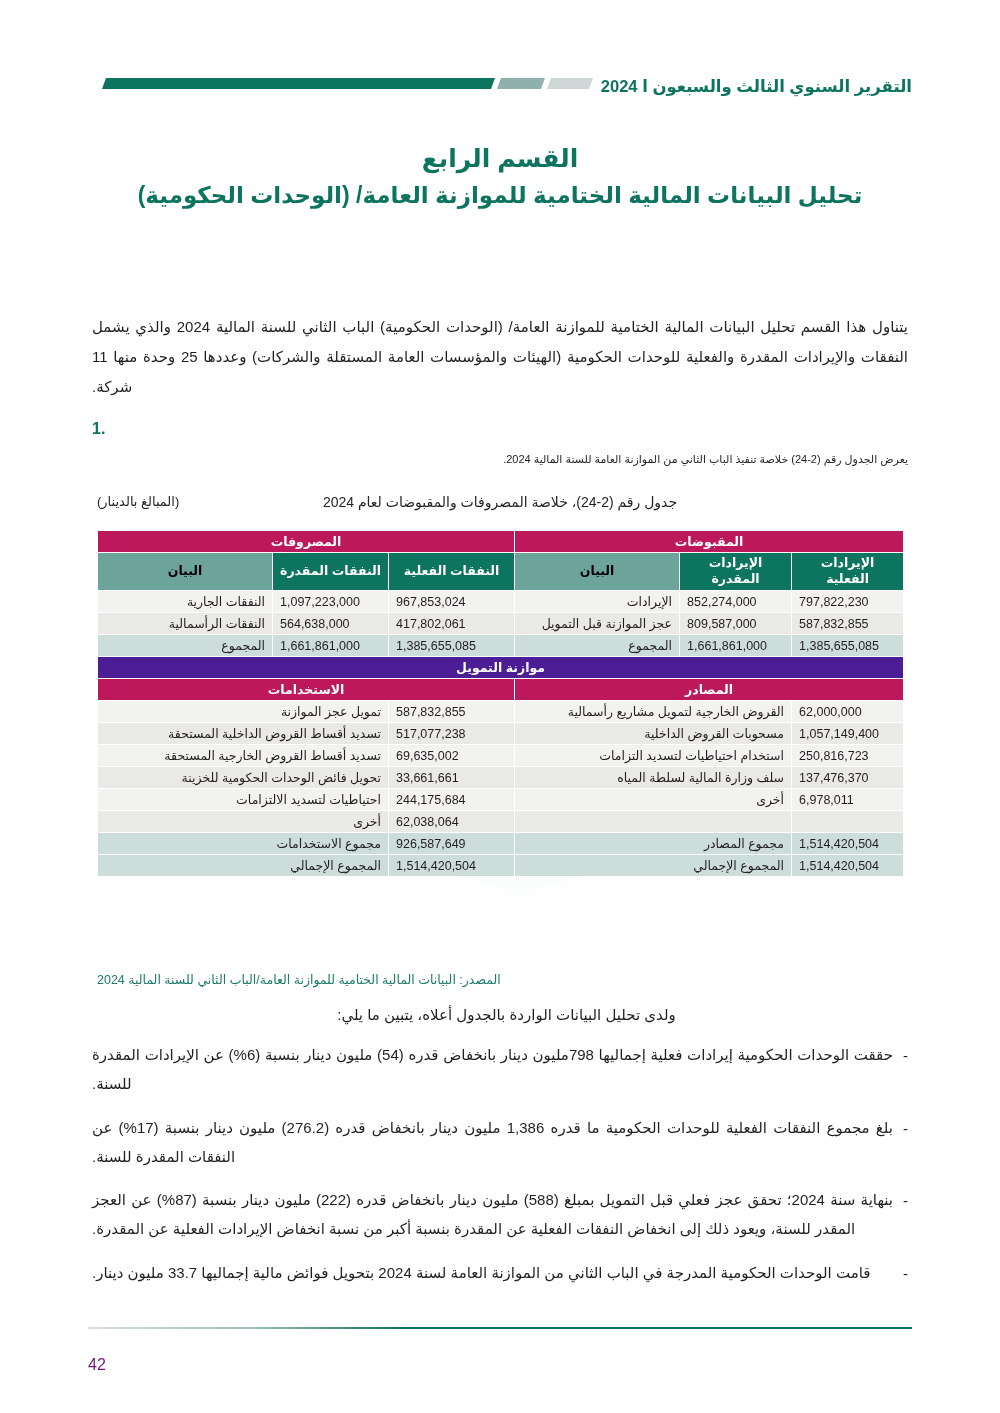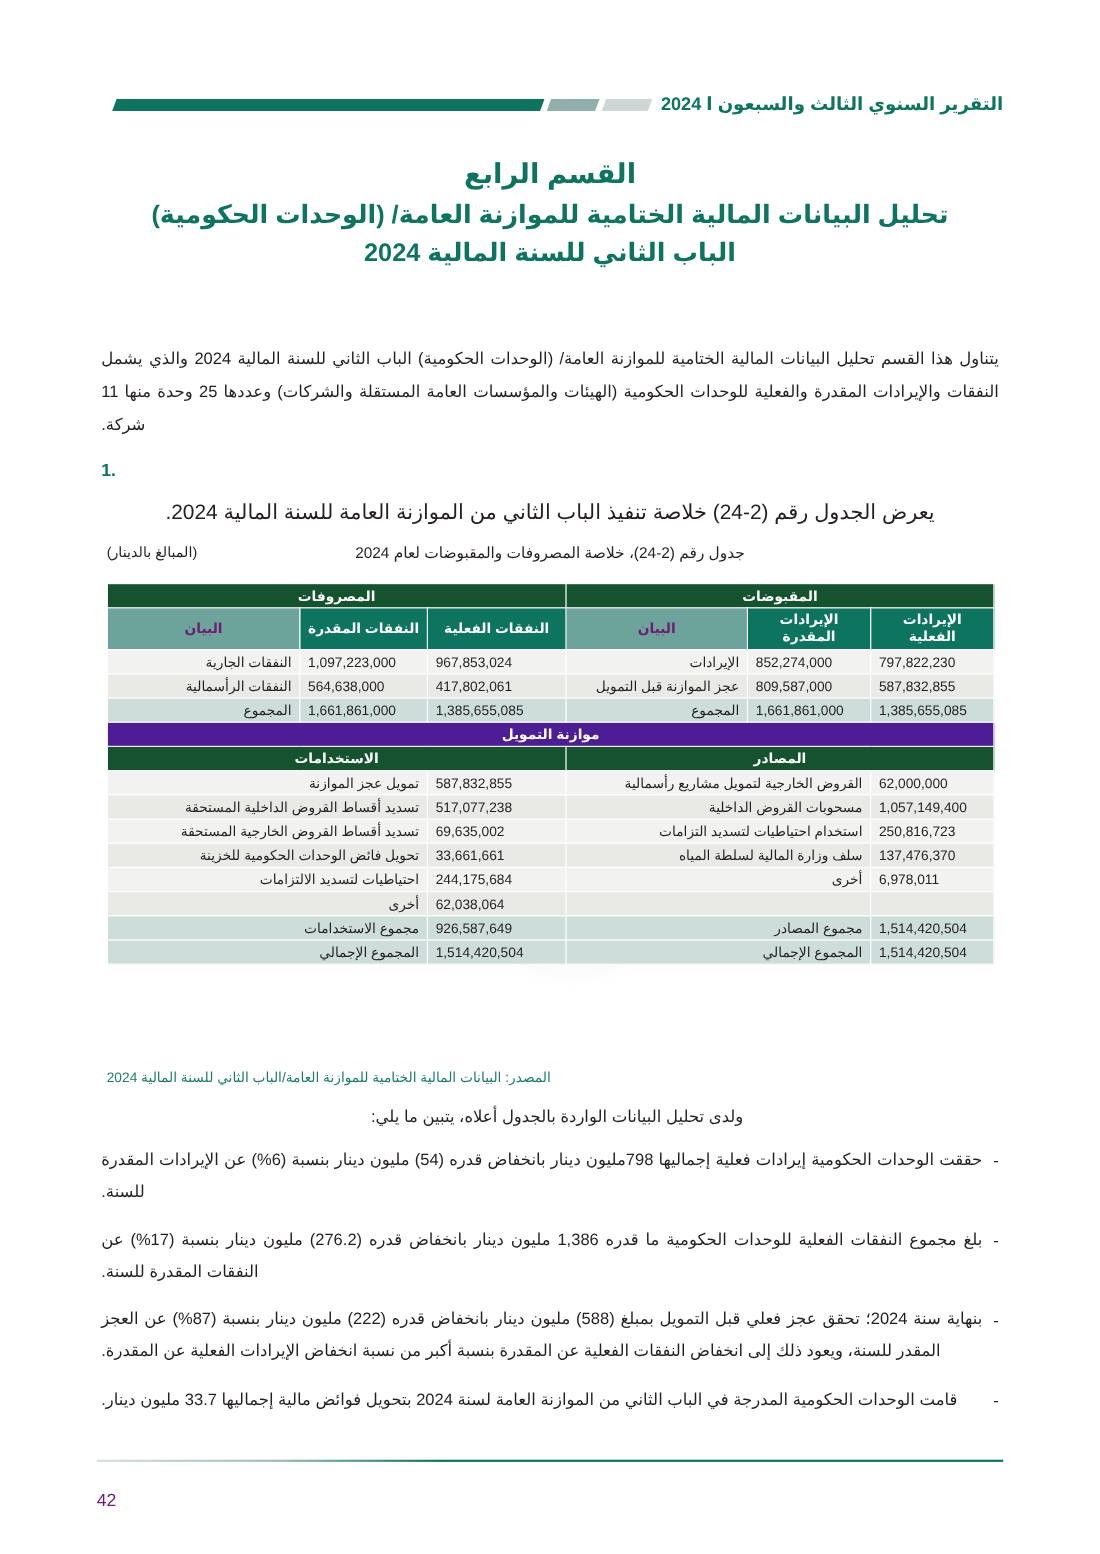--- a/index.html
+++ b/index.html
@@ -18,21 +18,21 @@
 
   
   .page-header {
     position: absolute;
     top: 78px;
     left: 16px;
     right: 0;
     height: 34px;
     display: flex;
     flex-direction: row;
-    align-items: center;
+    align-items: flex-start;
     direction: rtl;
     padding: 0 88px 0 88px;
     box-sizing: border-box;
   }
   .header-title {
     font-size: 16.5px;
     font-weight: bold;
     color: #0d7460;
     white-space: nowrap;
     letter-spacing: -0.2px;
@@ -107,23 +107,23 @@
   .section-title {
     font-size: 16.5px;
     font-weight: bold;
     color: #0d7460;
   }
   .section-sub {
     position: absolute;
     top: 450px;
     left: 92px;
     right: 92px;
-    font-size: 19px;
-    direction: rtl;
-    text-align: center;
+    font-size: 11px;
+    direction: rtl;
+    text-align: right;
     line-height: 1.8;
   }
 
   
   .table-caption-row {
     position: absolute;
     top: 494px;
     left: 97px;
     right: 97px;
     display: flex;
@@ -156,39 +156,39 @@
   }
   .fin-table td, .fin-table th {
     border: 1px solid #ffffff;
     padding: 3px 7px;
     font-size: 12.5px;
     vertical-align: middle;
     height: 21px;
     box-sizing: border-box;
   }
   .grp-head {
-    background: #14532d;
+    background: #be185d;
     color: #ffffff;
     font-weight: bold;
     text-align: center;
     font-size: 14px;
     height: 26px;
   }
   .col-head {
     background: #0d7460;
     color: #ffffff;
     font-weight: bold;
     text-align: center;
     font-size: 12.5px;
     height: 34px;
     line-height: 1.25;
   }
   .col-head.lite {
     background: #6ca39a;
-    color: #701a75;
+    color: #000000;
   }
   .sec-head {
     background: #4c1d95;
     color: #ffffff;
     font-weight: bold;
     text-align: center;
     font-size: 14px;
     height: 26px;
   }
   .row-a { background: #f2f2f0; }
@@ -291,21 +291,20 @@
   <div class="header-bars">
     <span class="hbar s1"></span>
     <span class="hbar s2"></span>
     <span class="hbar s3"></span>
   </div>
 </div>
 
 <div class="title-block">
   <div class="title-line l1">القسم الرابع</div>
   <div class="title-line l2">تحليل البيانات المالية الختامية للموازنة العامة/ (الوحدات الحكومية)</div>
-  <div class="title-line l3">الباب الثاني للسنة المالية 2024</div>
 </div>
 
 <div class="intro">يتناول هذا القسم تحليل البيانات المالية الختامية للموازنة العامة/ (الوحدات الحكومية) الباب الثاني للسنة المالية 2024 والذي يشمل النفقات والإيرادات المقدرة والفعلية للوحدات الحكومية (الهيئات والمؤسسات العامة المستقلة والشركات) وعددها 25 وحدة منها 11 شركة.</div>
 
 <div class="section-heading">
   <span class="section-num">.1</span>
 </div>
 <div class="section-sub">يعرض الجدول رقم (2-24) خلاصة تنفيذ الباب الثاني من الموازنة العامة للسنة المالية 2024.</div>
 
 <div class="table-caption-row">

